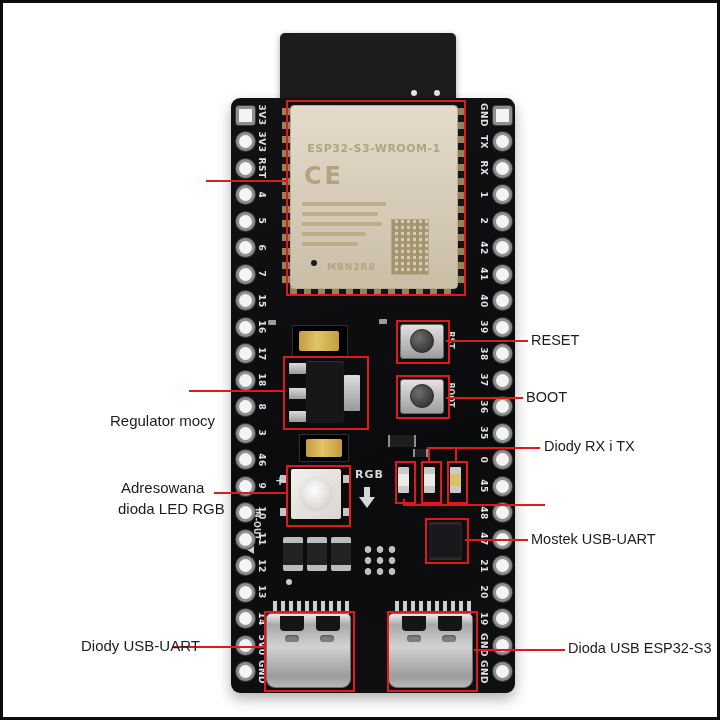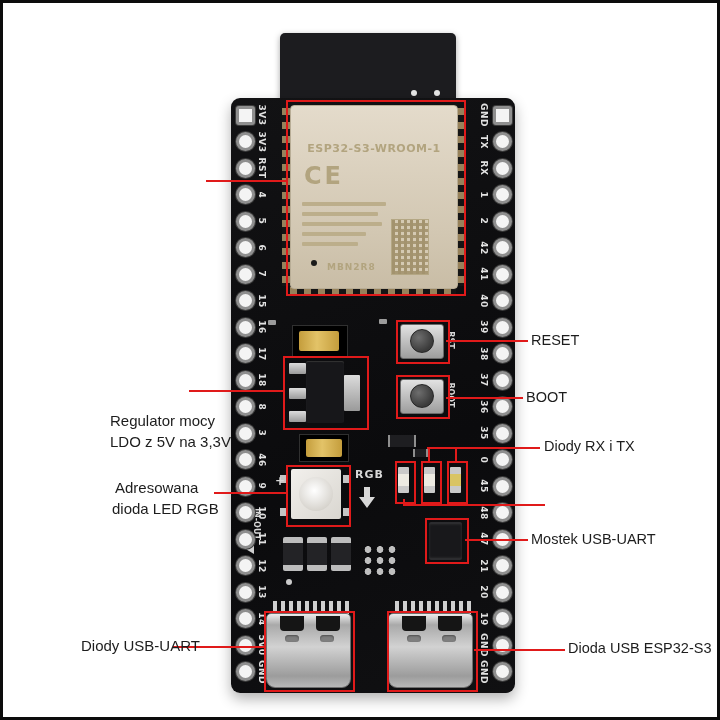--- a/index.html
+++ b/index.html
@@ -284,23 +284,22 @@
   <div class="rline-h" style="left:424px;top:444px;width:113px;"></div>
   <div class="rline-v" style="left:425px;top:446px;height:13px;"></div>
   <div class="rline-v" style="left:452px;top:446px;height:13px;"></div>
   <div class="rline-h" style="left:400px;top:501px;width:142px;"></div>
   <div class="rline-v" style="left:400px;top:496px;height:6px;"></div>
   <div class="rline-h" style="left:462px;top:536px;width:63px;"></div>
   <div class="rline-h" style="left:471px;top:646px;width:91px;"></div>
 
   <div class="lab" style="left:107px;top:365px;margin-top:42px;">
     <div>Regulator mocy</div>
-    <div>LDO z 5V na 3,3V</div>
-  </div>
-  <div class="lab" style="left:112px;top:474px;">
+  </div>
+  <div class="lab" style="left:118px;top:474px;">
     <div>Adresowana</div>
     <div style="margin-left:-3px;">dioda LED RGB</div>
   </div>
   <div class="lab" style="left:78px;top:632px;">
     <div>Diody USB-UART</div>
   </div>
 
   <div class="lab r" style="left:528px;top:327px;">
     <div>RESET</div>
   </div>

